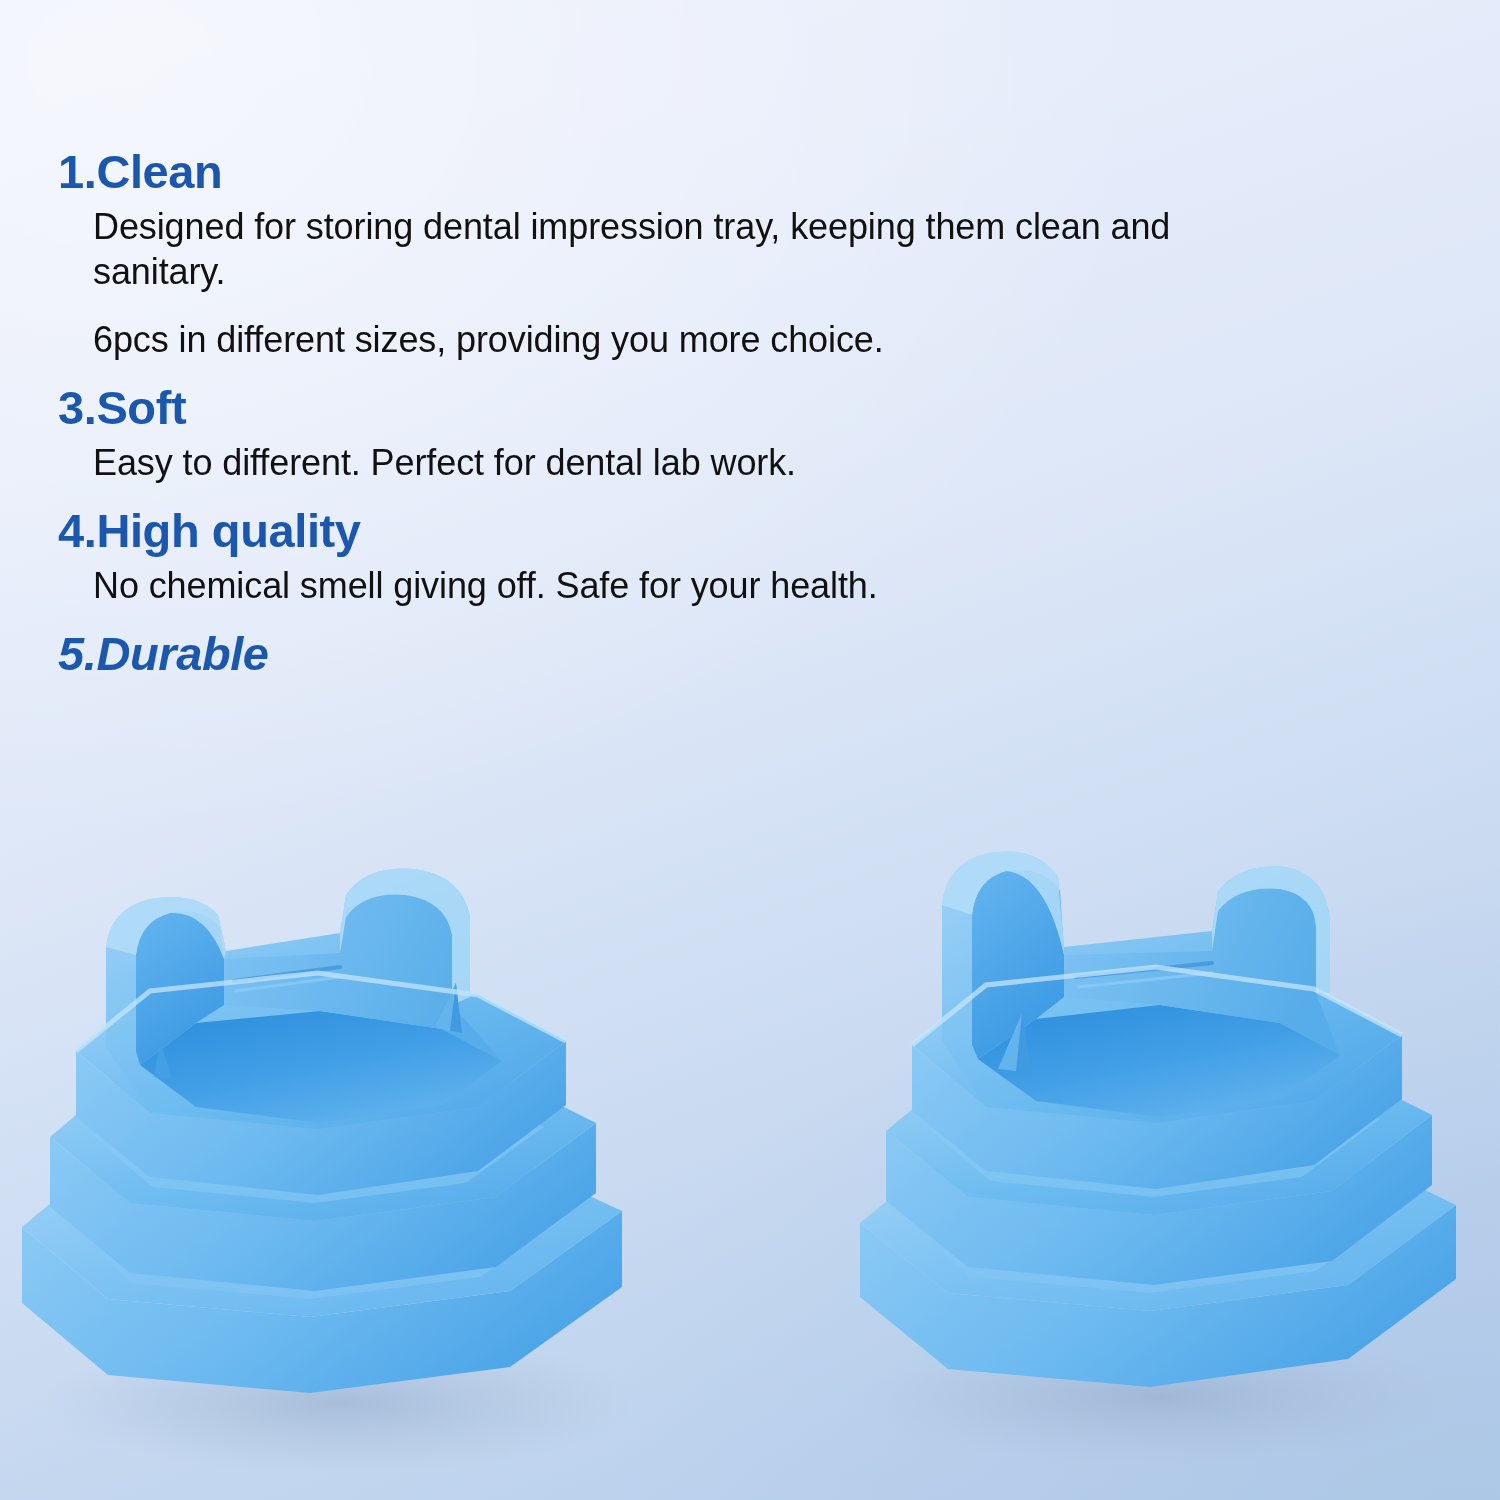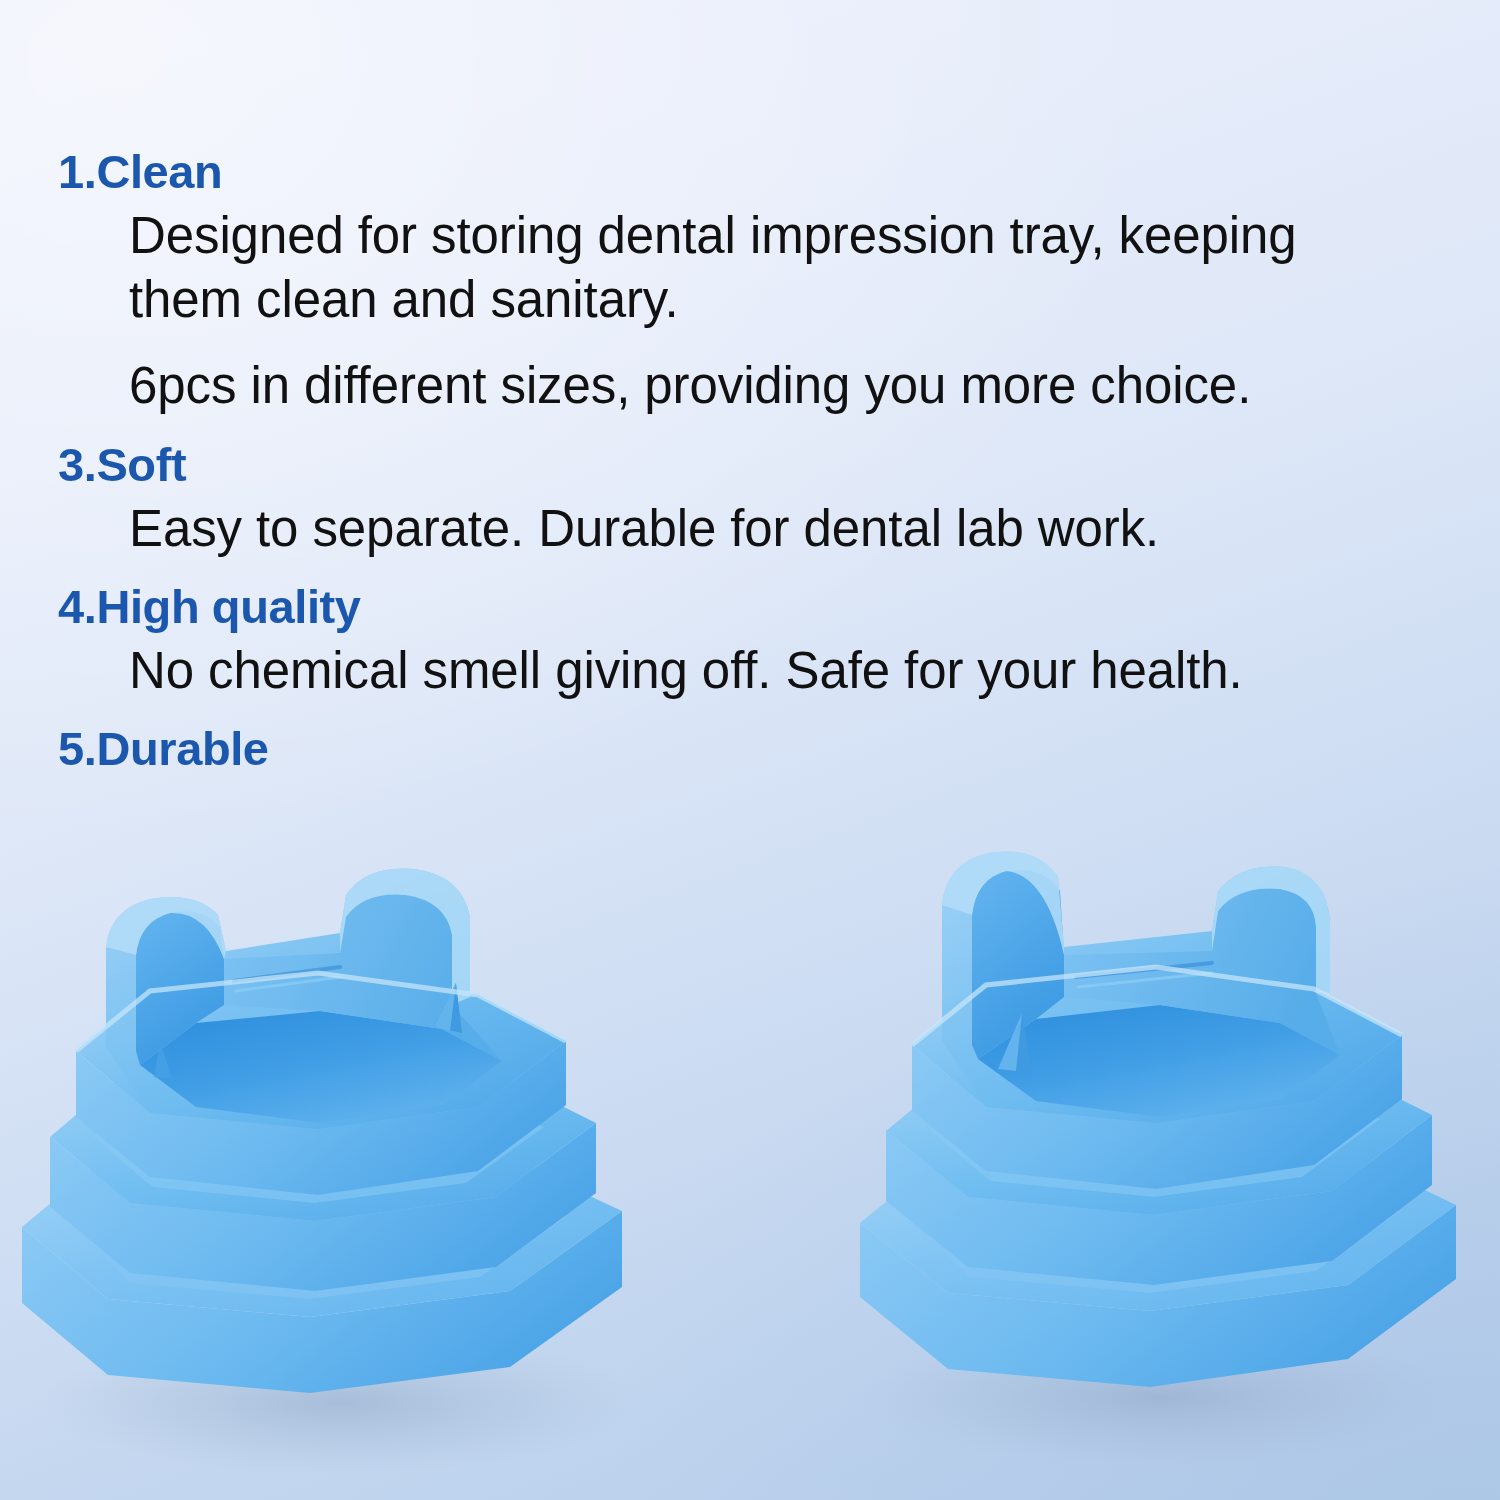--- a/index.html
+++ b/index.html
@@ -57,34 +57,34 @@
     color: #1b58ad;
     font-weight: bold;
     font-size: 47px;
     line-height: 1.04;
     letter-spacing: -0.4px;
     margin: 0;
     white-space: nowrap;
   }
   .feature-body {
     color: #111111;
-    font-size: 51px;
+    font-size: 36px;
     line-height: 1.26;
-    margin: 7px 0 0 71px;
+    margin: 7px 0 0 35px;
     max-width: 1200px;
     letter-spacing: -0.1px;
   }
   .feature-item + .feature-item {
     margin-top: 22px;
   }
   .f1 { margin-top: 0; }
   .f2 { margin-top: 26px; }
   .f3 { margin-top: 6px; }
   .f4 { margin-top: 6px; }
-  .f5 { margin-top: 6px; }
+  .f5 { margin-top: 6px; font-style: italic; }
 
   
   .product-scene {
     position: absolute;
     left: 0;
     top: 855px;
     width: 1500px;
     height: 645px;
     z-index: 2;
   }
@@ -108,21 +108,21 @@
       <div class="feature-heading">1.Clean</div>
       <div class="feature-body">Designed for storing dental impression tray, keeping them clean and sanitary.</div>
     </div>
 
     <div class="feature-item f2">
       <div class="feature-body">6pcs in different sizes, providing you more choice.</div>
     </div>
 
     <div class="feature-item f3">
       <div class="feature-heading">3.Soft</div>
-      <div class="feature-body">Easy to separate. Durable for dental lab work.</div>
+      <div class="feature-body">Easy to different. Perfect for dental lab work.</div>
     </div>
 
     <div class="feature-item f4">
       <div class="feature-heading">4.High quality</div>
       <div class="feature-body">No chemical smell giving off. Safe for your health.</div>
     </div>
 
     <div class="feature-item f5">
       <div class="feature-heading">5.Durable</div>
     </div>

